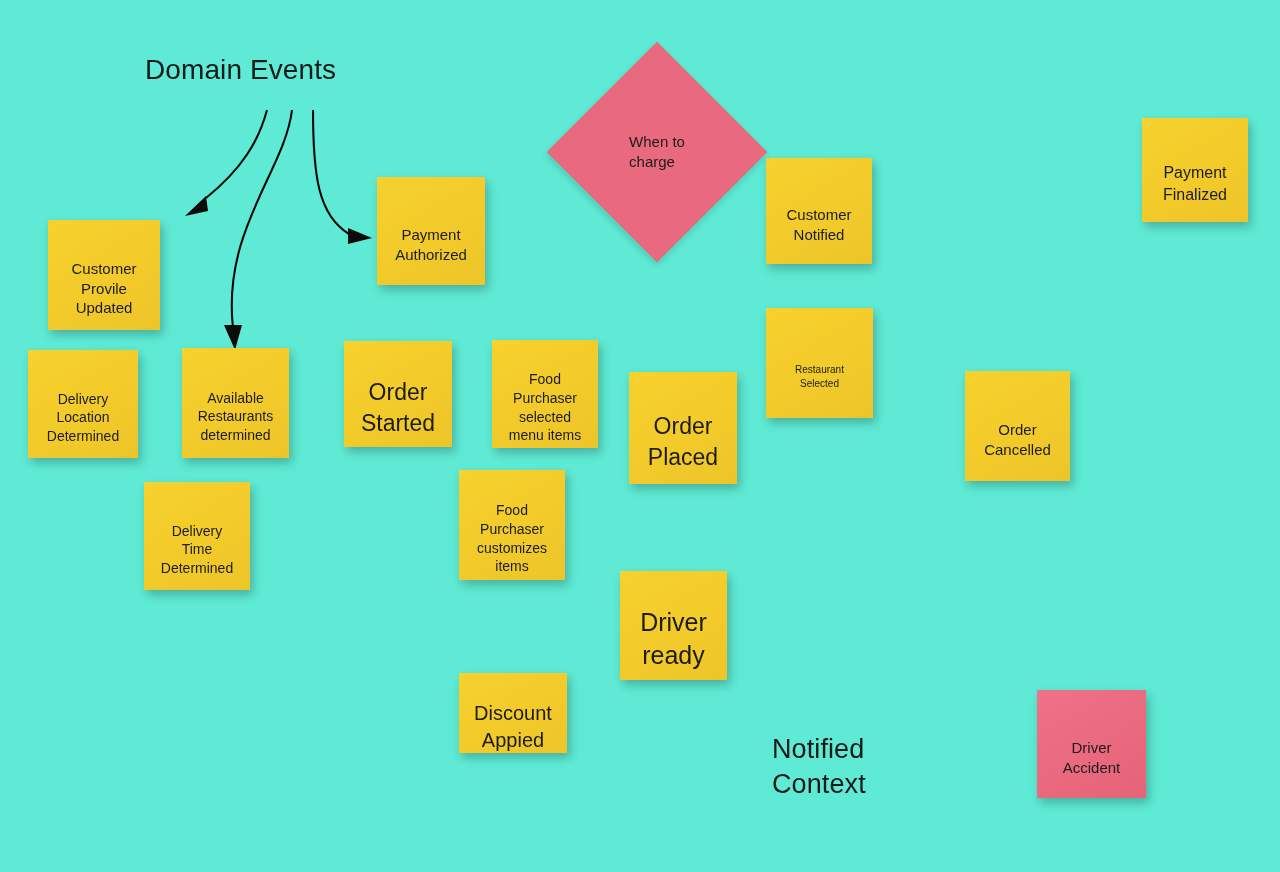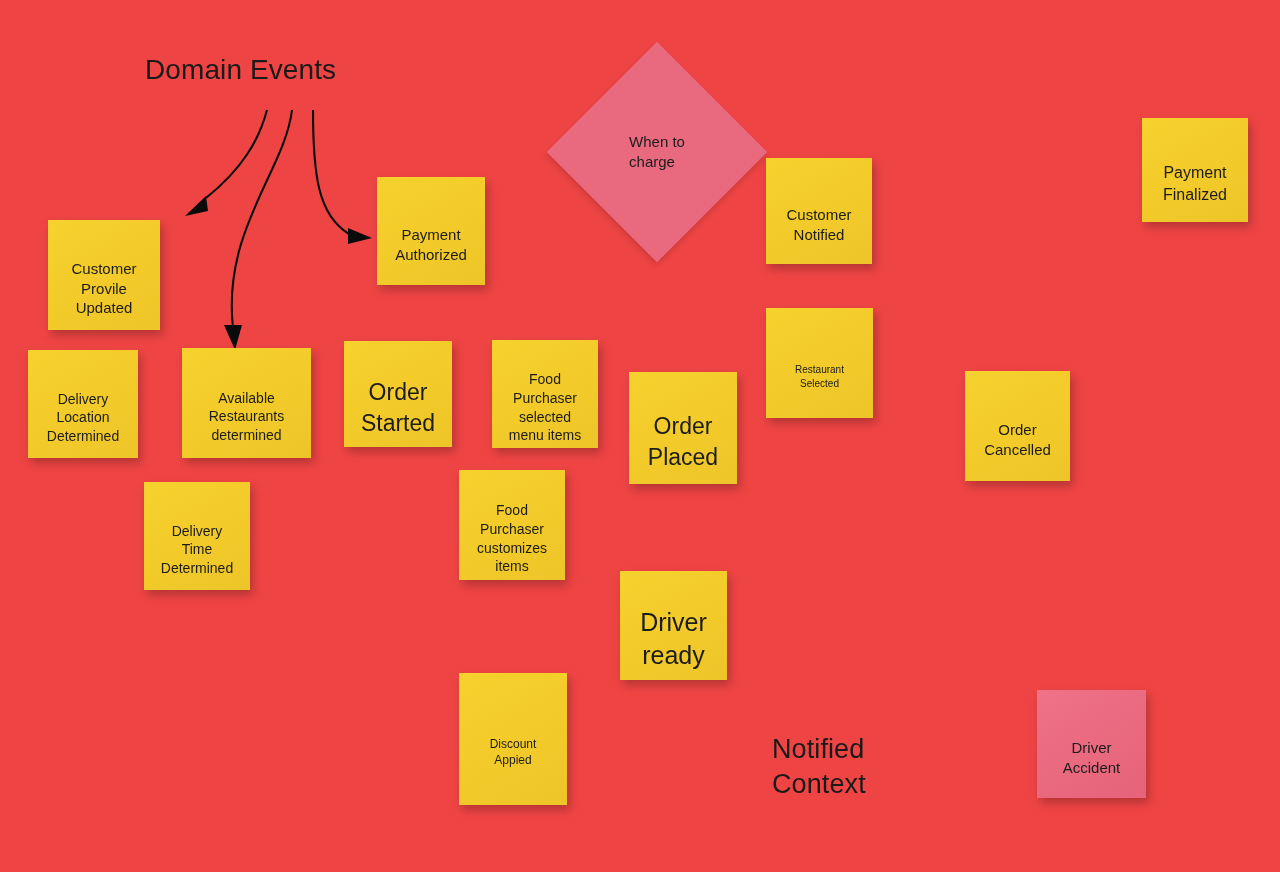--- a/index.html
+++ b/index.html
@@ -83,21 +83,21 @@
     width: 1280px;
     height: 872px;
     pointer-events: none;
   }
   #arrows path { fill: none; stroke: #0b0b0b; stroke-width: 2.1; }
   #arrows polygon { fill: #0b0b0b; }
 </style>
 </head>
 <body>
 
-<div id="board" style="width: 1280px; height: 872px; background: #ef4444;">
+<div id="board" style="width: 1280px; height: 872px; background: #5eead4;">
 
   <svg id="arrows" viewBox="0 0 1280 872">
       <g>
         <path d="M 267,110 C 259,140 243,168 206,198" stroke="#0b0b0b"></path>
         <polygon points="185,216 206,196 208,211" fill="#0b0b0b"></polygon>
       </g>
       <g>
         <path d="M 292,110 C 285,170 222,230 233,328" stroke="#0b0b0b"></path>
         <polygon points="235,350 224,325 242,325" fill="#0b0b0b"></polygon>
       </g>
@@ -113,21 +113,21 @@
 Context</div>
     </div>
 
   <div id="notes-layer">
       <div class="sticky yellow" style="left: 48px; top: 220px; width: 112px; height: 110px; font-size: 15px;"><span class="sticky-text">Customer
 Provile
 Updated</span></div>
       <div class="sticky yellow" style="left: 28px; top: 350px; width: 110px; height: 108px; font-size: 14px;"><span class="sticky-text">Delivery
 Location
 Determined</span></div>
-      <div class="sticky yellow" style="left: 182px; top: 348px; width: 129px; height: 110px; font-size: 14px;"><span class="sticky-text">Available
+      <div class="sticky yellow" style="left: 182px; top: 348px; width: 107px; height: 110px; font-size: 14px;"><span class="sticky-text">Available
 Restaurants
 determined</span></div>
       <div class="sticky yellow" style="left: 144px; top: 482px; width: 106px; height: 108px; font-size: 14px;"><span class="sticky-text">Delivery
 Time
 Determined</span></div>
       <div class="sticky yellow" style="left: 377px; top: 177px; width: 108px; height: 108px; font-size: 15px;"><span class="sticky-text">Payment
 Authorized</span></div>
       <div class="sticky yellow" style="left: 344px; top: 341px; width: 108px; height: 106px; font-size: 23px;"><span class="sticky-text">Order
 Started</span></div>
       <div class="sticky yellow" style="left: 492px; top: 340px; width: 106px; height: 108px; font-size: 14px;"><span class="sticky-text">Food
@@ -135,21 +135,21 @@
 selected
 menu items</span></div>
       <div class="sticky yellow" style="left: 459px; top: 470px; width: 106px; height: 110px; font-size: 14px;"><span class="sticky-text">Food
 Purchaser
 customizes
 items</span></div>
       <div class="sticky yellow" style="left: 629px; top: 372px; width: 108px; height: 112px; font-size: 23px;"><span class="sticky-text">Order
 Placed</span></div>
       <div class="sticky yellow" style="left: 620px; top: 571px; width: 107px; height: 109px; font-size: 25px;"><span class="sticky-text">Driver
 ready</span></div>
-      <div class="sticky yellow" style="left: 459px; top: 673px; width: 108px; height: 132px; font-size: 12px;"><span class="sticky-text">Discount
+      <div class="sticky yellow" style="left: 459px; top: 673px; width: 108px; height: 80px; font-size: 20px;"><span class="sticky-text">Discount
 Appied</span></div>
       <div class="sticky yellow" style="left: 766px; top: 158px; width: 106px; height: 106px; font-size: 15px;"><span class="sticky-text">Customer
 Notified</span></div>
       <div class="sticky yellow" style="left: 766px; top: 308px; width: 107px; height: 110px; font-size: 10px;"><span class="sticky-text">Restaurant
 Selected</span></div>
       <div class="sticky yellow" style="left: 965px; top: 371px; width: 105px; height: 110px; font-size: 15px;"><span class="sticky-text">Order
 Cancelled</span></div>
       <div class="sticky yellow" style="left: 1142px; top: 118px; width: 106px; height: 104px; font-size: 16px;"><span class="sticky-text">Payment
 Finalized</span></div>
       <div class="sticky pink" style="left: 1037px; top: 690px; width: 109px; height: 108px; font-size: 15px;"><span class="sticky-text">Driver

